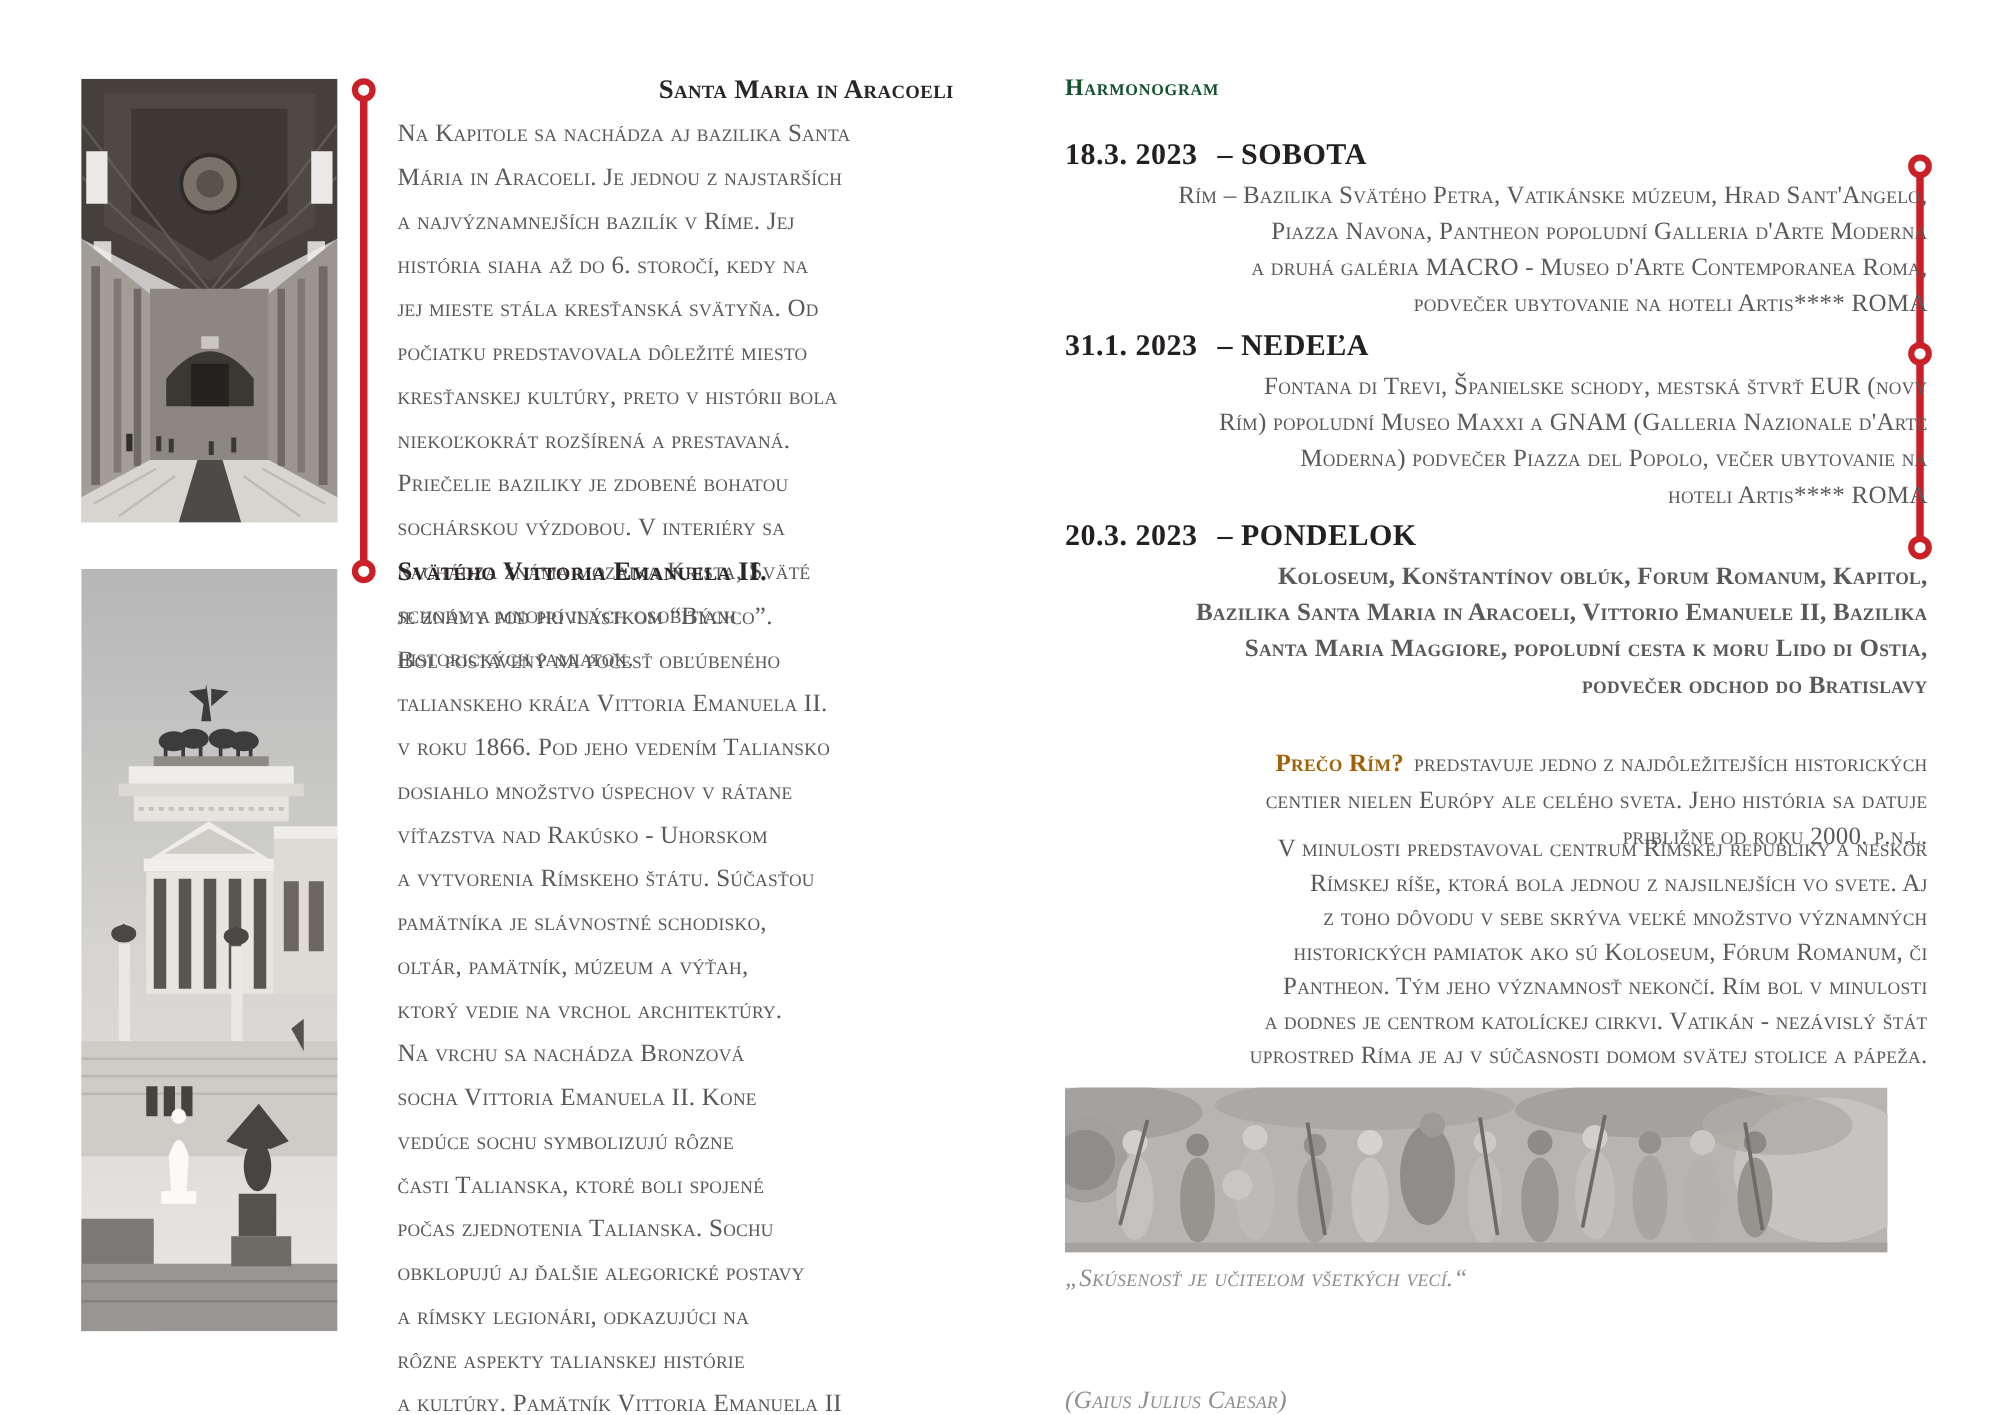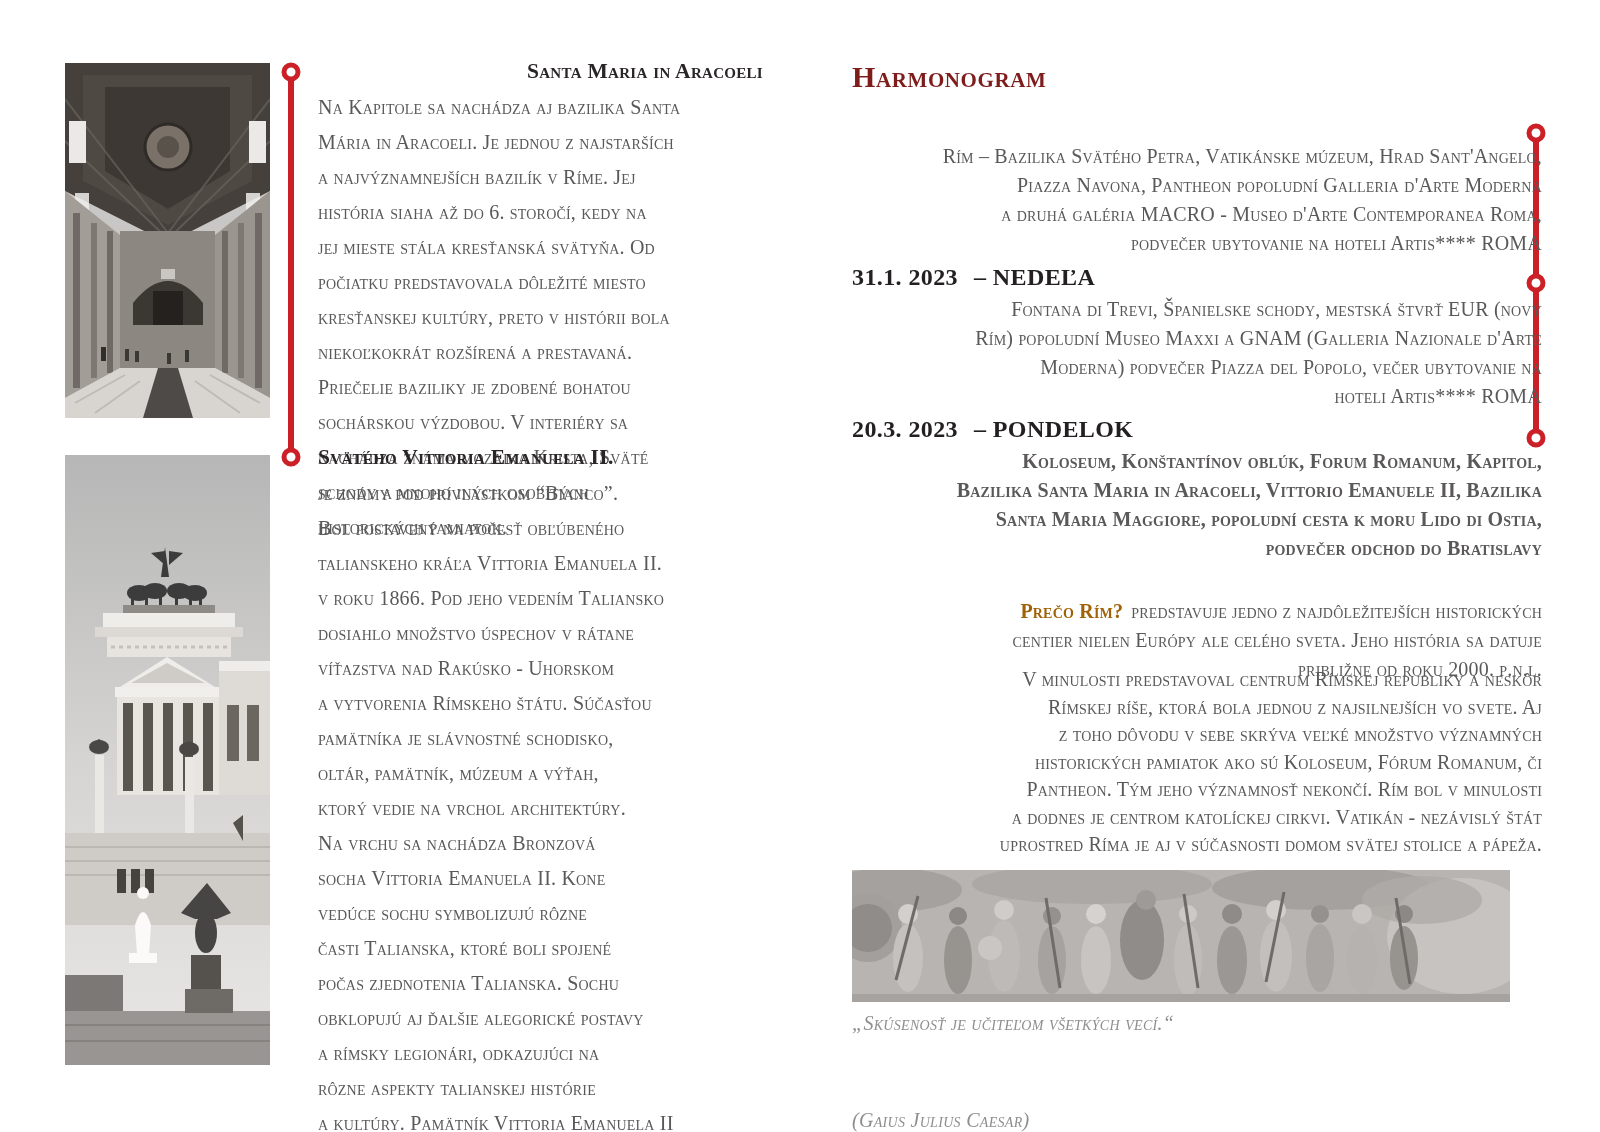--- a/index.html
+++ b/index.html
@@ -25,21 +25,21 @@
   
   .abs{position:absolute;margin:0;}
   .sec-title{font-size:21.5px;font-weight:bold;color:#2a2527;font-variant:small-caps;
              letter-spacing:.3px;line-height:26px;}
   .body-sm{font-size:20px;line-height:35px;color:#5a5858;font-variant:small-caps;
            white-space:pre-line;letter-spacing:.2px;}
   .left-col{left:318px;width:445px;}
   .right-col{left:852px;width:690px;}
   .right-body{font-size:20px;line-height:29px;color:#5a5858;font-variant:small-caps;
               white-space:pre-line;letter-spacing:.2px;text-align:right;}
-  .harmono-title{font-size:30px;font-weight:bold;color:#7f1d1d;font-variant:small-caps;
+  .harmono-title{font-size:19px;font-weight:bold;color:#14532d;font-variant:small-caps;
                  letter-spacing:.6px;}
   .day-title{font-size:24px;font-weight:bold;color:#242021;letter-spacing:.4px;}
   .day-title .dayname{margin-left:16px;}
   .why-lead{font-weight:bold;color:#a16207;font-variant:small-caps;margin-right:8px;}
   .history{line-height:27.5px;}
   .quote{font-size:20px;font-style:italic;color:#8f8d8d;font-variant:small-caps;
          letter-spacing:.3px;}
 </style>
 </head>
 <body>
@@ -219,20 +219,23 @@
 
   <div class="timeline timeline-right">
     <span class="line"></span>
     <span class="node" style="top:0;"></span>
     <span class="node" style="top:49.2%;"></span>
     <span class="node" style="top:100%;"></span>
   </div>
 
   <h1 class="abs right-col harmono-title" style="top:60px;">Harmonogram</h1>
 
+  <h3 class="abs right-col day-title" style="top:111px;">
+    <span>18.3. 2023</span><span class="dayname">– SOBOTA</span>
+  </h3>
   <p class="abs right-col right-body" style="top:142px;">Rím – Bazilika Svätého Petra, Vatikánske múzeum, Hrad Sant'Angelo,
 Piazza Navona, Pantheon popoludní Galleria d'Arte Moderna
 a druhá galéria MACRO - Museo d'Arte Contemporanea Roma,
 podvečer ubytovanie na hoteli Artis**** ROMA</p>
 
   <h3 class="abs right-col day-title" style="top:264px;">
     <span>31.1. 2023</span><span class="dayname">– NEDEĽA</span>
   </h3>
   <p class="abs right-col right-body" style="top:295px;">Fontana di Trevi, Španielske schody, mestská štvrť EUR (nový
 Rím) popoludní Museo Maxxi a GNAM (Galleria Nazionale d'Arte

